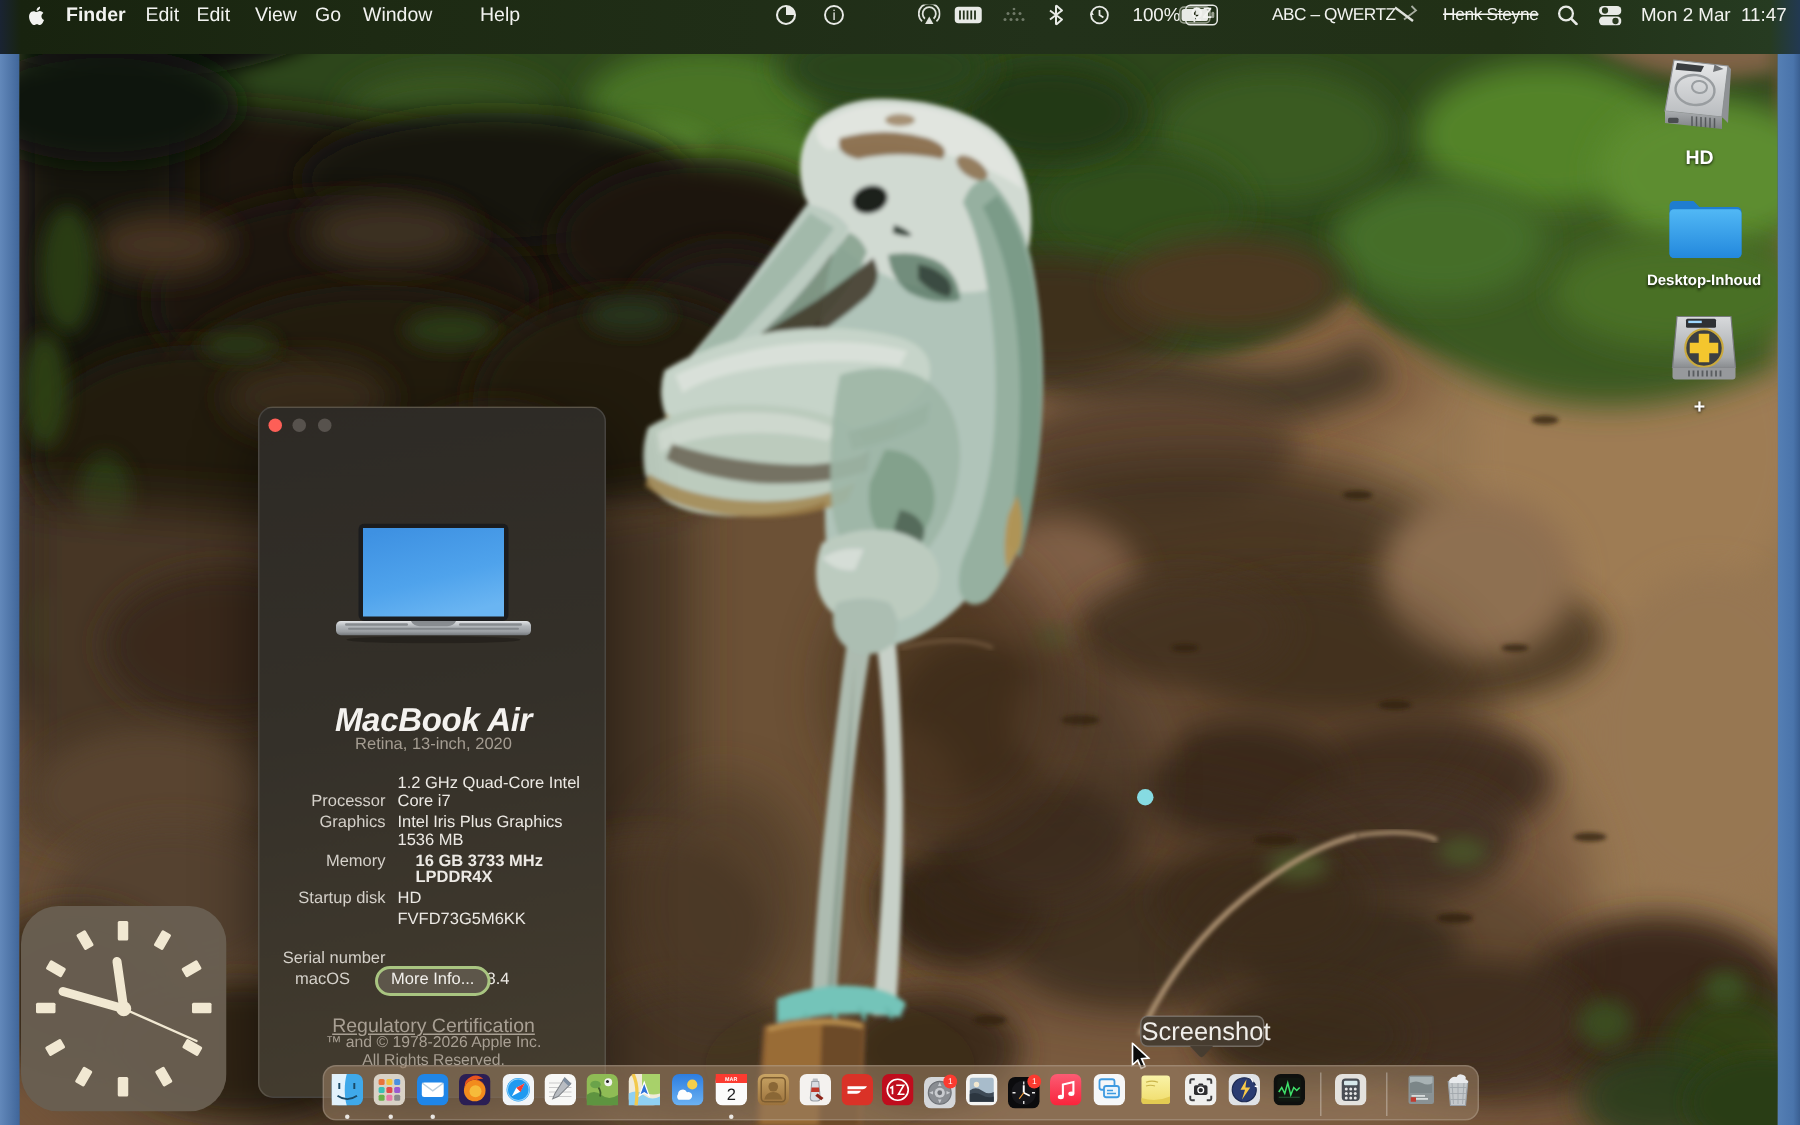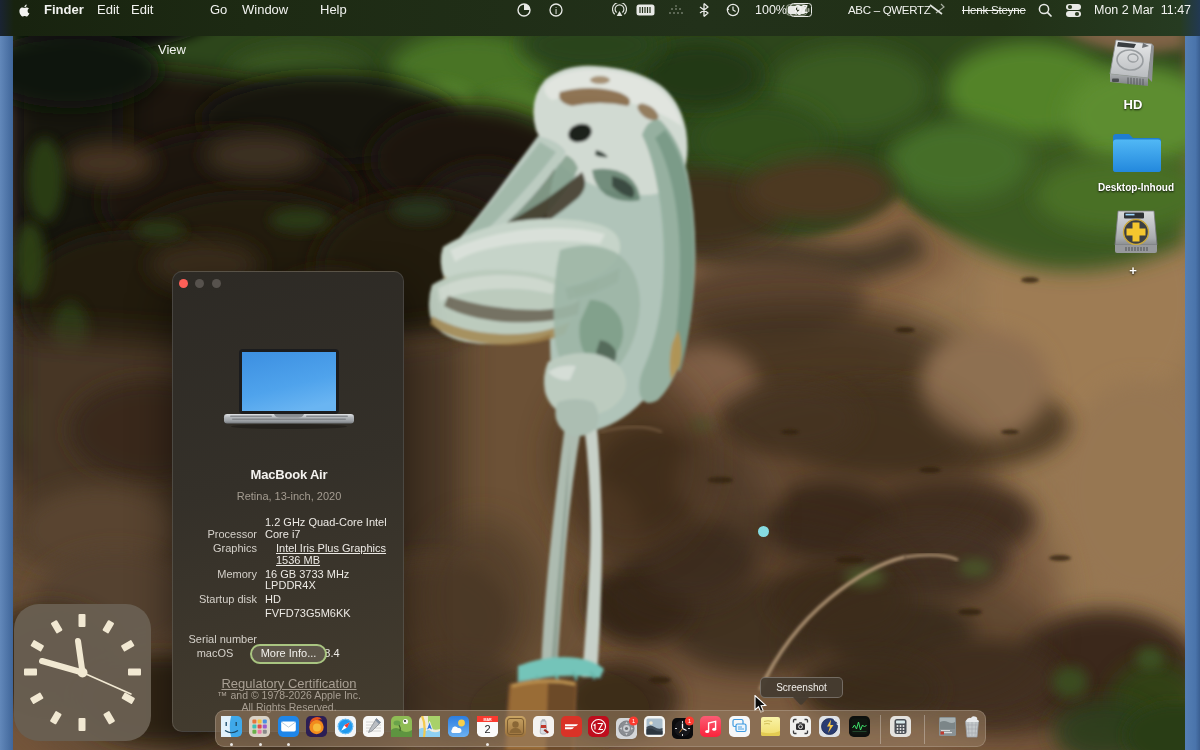--- a/index.html
+++ b/index.html
@@ -245,21 +245,21 @@
 </svg>
 
 <div class="abs" id="menubar" style="left:0;top:0;width:1200px;height:36px;background:linear-gradient(to right,#1a2433 0px,#18230f 14px,#1d2a13 250px,#22311a 700px,#213016 1000px,#263b21 1180px,#223952 1200px);color:#f2f3f0;font-size:13px;">
 
   <svg class="abs" style="left:18px;top:4px" width="13" height="13" viewBox="0 0 13 13">
         <path fill="#f2f3f0" d="M9.6,6.9c0-1.5,1.2-2.2,1.3-2.3C10.2,3.6,9.1,3.5,8.7,3.4,7.8,3.3,6.9,4,6.4,4S5.2,3.5,4.4,3.5C3.4,3.5,2.4,4.1,1.9,5,0.8,6.9,1.6,9.6,2.7,11.1c0.5,0.7,1.1,1.6,1.9,1.5C5.4,12.6,5.7,12.1,6.6,12.1s1.2,0.5,2,0.5,1.4-0.7,1.9-1.5c0.6-0.9,0.8-1.7,0.9-1.7C11.3,9.4,9.6,8.7,9.6,6.9ZM8.1,2.4C8.5,1.9,8.8,1.2,8.7,0.5,8.1,0.5,7.4,0.9,7,1.4,6.6,1.8,6.3,2.5,6.4,3.2,7,3.3,7.7,2.9,8.1,2.4Z"></path>
       </svg>
   <span class="abs" style="left:44px;top:2px;font-weight:bold;">Finder</span>
   <span class="abs" style="left:97px;top:2px;">Edit</span>
   <span class="abs" style="left:131px;top:2px;">Edit</span>
-  <span class="abs" style="left:158px;top:2px;margin-top:40px;">View</span>
+  <span class="abs" style="left:170px;top:2px;">View</span>
   <span class="abs" style="left:210px;top:2px;">Go</span>
   <span class="abs" style="left:242px;top:2px;">Window</span>
   <span class="abs" style="left:300px;top:2px;margin-left:20px;">Help</span>
 
   <svg class="abs" style="left:517px;top:3px" width="14" height="14" viewBox="0 0 14 14">
         <circle cx="7" cy="7" r="6" fill="none" stroke="#e8eae6" stroke-width="1.4"></circle>
         <path d="M7,1 A6,6 0 0 1 13,7 L7,7 Z" fill="#e8eae6"></path>
       </svg>
   <svg class="abs" style="left:549px;top:3px" width="14" height="14" viewBox="0 0 14 14">
         <circle cx="7" cy="7" r="6" fill="none" stroke="#e8eae6" stroke-width="1.3"></circle>
@@ -357,35 +357,35 @@
     <rect x="8" y="65" width="130" height="9.5" rx="3.2" fill="url(#deck)"></rect>
     <path d="M58,65 h30 a6,4.5 0 0 1 -6,3.5 h-18 a6,4.5 0 0 1 -6,-3.5 Z" fill="#888c90"></path>
     <g fill="#7e8286" opacity="0.85">
       <rect x="14" y="66.5" width="42" height="1.6" rx="0.8"></rect>
           <rect x="90" y="66.5" width="42" height="1.6" rx="0.8"></rect>
       <rect x="16" y="69.5" width="114" height="1.4" rx="0.7"></rect>
     </g>
     <ellipse cx="73" cy="77.5" rx="58" ry="2.4" fill="#171310" opacity="0.45"></ellipse>
   </svg>
 
-  <div class="abs" style="left:0;top:195px;width:232px;text-align:center;font-size:13px;font-weight:bold;color:#f4f2ef;letter-spacing:-0.2px;">MacBook Air</div>
+  <div class="abs" style="left:0;top:195px;width:232px;text-align:center;font-size:22px;font-weight:bold;color:#f4f2ef;letter-spacing:-0.2px;font-style:italic;">MacBook Air</div>
   <div class="abs" style="left:0;top:218px;width:232px;text-align:center;font-size:11px;color:#a49c91;">Retina, 13-inch, 2020</div>
 
   <div class="abs" style="left:0;top:245px;width:232px;font-size:11px;line-height:11.5px;color:#ece9e4;">
     <div style="display:flex;margin-bottom:2.5px;">
           <div style="width:84px;text-align:right;color:#d4d0c9;flex:none;margin-top:12px;">Processor</div>
           <div style="margin-left:8px;">1.2 GHz Quad-Core Intel<br>Core i7</div>
         </div>
     <div style="display:flex;margin-bottom:2.5px;">
           <div style="width:84px;text-align:right;color:#d4d0c9;flex:none;">Graphics</div>
-          <div style="margin-left:19px;text-decoration:underline;">Intel Iris Plus Graphics<br>1536 MB</div>
+          <div style="margin-left:8px;">Intel Iris Plus Graphics<br>1536 MB</div>
         </div>
     <div style="display:flex;margin-bottom:2.5px;">
           <div style="width:84px;text-align:right;color:#d4d0c9;flex:none;">Memory</div>
-          <div style="margin-left:8px;">16 GB 3733 MHz<br>LPDDR4X</div>
+          <div style="margin-left:20px;font-weight:bold;">16 GB 3733 MHz<br>LPDDR4X</div>
         </div>
     <div style="display:flex;margin-bottom:2.5px;">
           <div style="width:84px;text-align:right;color:#d4d0c9;flex:none;">Startup disk</div>
           <div style="margin-left:8px;">HD</div>
         </div>
     <div style="display:flex;margin-bottom:2.5px;">
           <div style="width:84px;text-align:right;color:#d4d0c9;flex:none;margin-top:26px;">Serial number</div>
           <div style="margin-left:8px;">FVFD73G5M6KK</div>
         </div>
     <div style="display:flex;">
@@ -497,21 +497,21 @@
         <line x1="26" y1="40" x2="26" y2="44"></line>
         <line x1="29" y1="40" x2="29" y2="44"></line>
         <line x1="32" y1="40" x2="32" y2="44"></line>
         <line x1="35" y1="40" x2="35" y2="44"></line>
       </g>
 </svg>
 <div class="abs" style="left:1120px;top:263px;width:26px;text-align:center;font-size:13px;font-weight:bold;color:#fff;text-shadow:0 1px 2px rgba(0,0,0,0.8);">+</div>
 
 <div class="abs" style="left:758px;top:526px;width:11px;height:11px;border-radius:50%;background:#86dbe2;"></div>
 
-<div class="abs" style="left:760px;top:677px;width:83px;height:21px;background:rgba(70,60,48,0.95);border:0.5px solid rgba(255,255,255,0.25);border-radius:5px;box-sizing:border-box;text-align:center;font-size:10px;color:#f0eeea;line-height:19px;">Screenshot</div>
+<div class="abs" style="left:760px;top:677px;width:83px;height:21px;background:rgba(70,60,48,0.95);border:0.5px solid rgba(255,255,255,0.25);border-radius:5px;box-sizing:border-box;text-align:center;font-size:17px;color:#f0eeea;line-height:19px;">Screenshot</div>
 <svg class="abs" style="left:793px;top:697px" width="16" height="9" viewBox="0 0 16 9">
       <path d="M0,0 H16 L9.5,7 Q8,8.5 6.5,7 Z" fill="rgba(70,60,48,0.95)"></path>
     </svg>
 
 <svg class="abs" style="left:753px;top:695px" width="14" height="20" viewBox="0 0 14 20">
       <path d="M2,0.5 L2,15 L5.5,11.8 L7.8,17.2 L10.4,16.1 L8.1,10.8 L12.8,10.4 Z" fill="#0b0b0b" stroke="#fff" stroke-width="1.1"></path>
     </svg>
 
 <div class="abs" id="dock" style="left:215px;top:710px;width:771px;height:37px;border-radius:9px;background:rgba(150,124,97,0.6);border:1px solid rgba(255,255,255,0.17);box-sizing:border-box;">
 <svg class="abs" style="left:4.5px;top:4.5px" width="21" height="21" viewBox="0 0 21 21">

